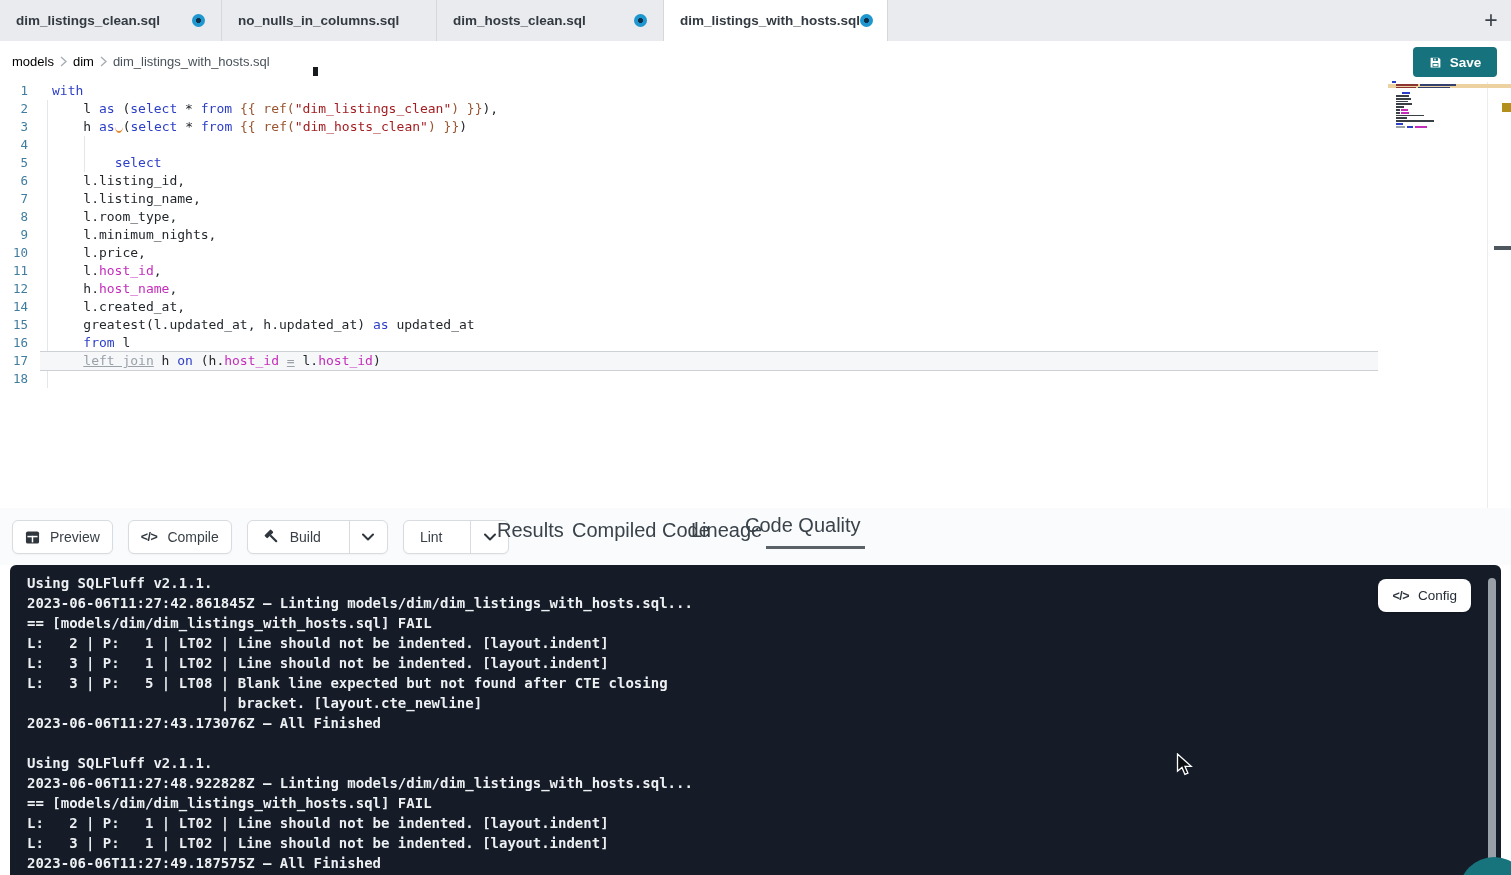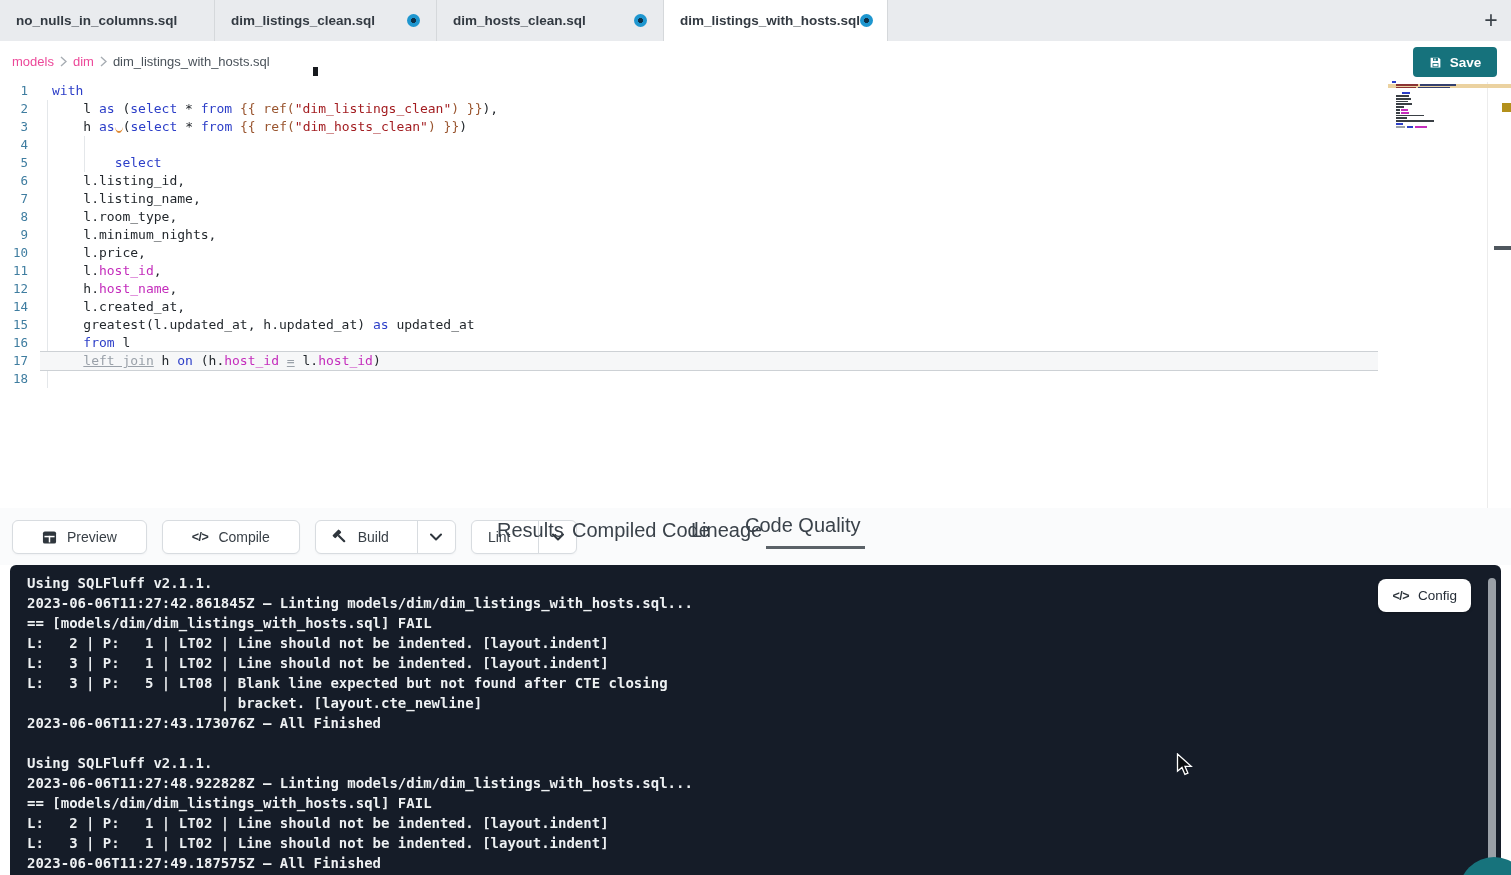--- a/index.html
+++ b/index.html
@@ -14,21 +14,21 @@
   .tabbar{position:absolute;top:0;left:0;width:1511px;height:41px;background:#e9ebee;display:flex;align-items:stretch;}
   .ftab{box-sizing:border-box;display:flex;align-items:center;padding:0 16px;border-right:1px solid #d5d8db;font-size:13.5px;font-weight:600;color:#333a42;background:transparent;}
   .ftab.active{background:#ffffff;}
   .ftab .flabel{white-space:nowrap;}
   .ftab .dot{width:13px;height:13px;border-radius:50%;margin-left:auto;flex:none;
     background:radial-gradient(circle at 50% 50%, #0e3149 0 2.7px, #1e96cf 2.8px);}
   .newtab{margin-left:auto;width:40px;display:flex;align-items:center;justify-content:center;font-size:23px;font-weight:400;color:#3a4148;}
 
   
   .crumbbar{position:absolute;top:41px;left:0;width:1511px;height:41px;background:#fff;display:flex;align-items:center;padding-left:12px;box-sizing:border-box;}
-  .crumb{font-size:13px;color:#ec4899;}
+  .crumb{font-size:13px;color:#000000;}
   .crumb.last{color:#4a525a;}
   .crumb-sep{margin:0 6px;display:flex;align-items:center;}
   .stray{position:absolute;left:313px;top:67px;width:5px;height:9px;background:#171a1e;}
   .savebtn{position:absolute;top:47px;right:14px;width:84px;height:30px;background:#16727c;border-radius:4px;display:flex;align-items:center;justify-content:center;gap:8px;color:#fff;font-size:13.5px;font-weight:600;}
 
   
   .editor{position:absolute;top:82px;left:0;width:1511px;height:426px;background:#fff;font-family:"DejaVu Sans Mono",monospace;font-size:13px;}
   .code-row{position:relative;height:18px;line-height:18px;display:flex;white-space:pre;}
   .gutter{width:28px;flex:none;text-align:right;color:#3f7da0;font-size:12.5px;position:relative;z-index:2;}
   .codetext{padding-left:24px;position:relative;z-index:2;color:#23282d;}
@@ -44,47 +44,47 @@
   .minimap{position:absolute;left:1388px;top:81px;width:123px;height:70px;z-index:3;}
   .mm-band{position:absolute;left:0;top:3px;width:123px;height:4px;background:#ebd2a0;}
   .mm-seg{position:absolute;height:1.8px;}
   .ruler-line{position:absolute;left:1487px;top:82px;height:426px;border-left:1px solid #ececec;}
   .ruler-mark{position:absolute;}
 
   
   .toolbar{position:absolute;top:508px;left:0;width:1511px;height:57px;background:#fafbfc;}
   .btns{position:absolute;left:12px;top:12px;display:flex;gap:15px;align-items:center;}
   .btn,.splitbtn{height:34px;box-sizing:border-box;gap:12px;}
-  .btn{display:flex;align-items:center;gap:10px;background:#fff;border:1px solid #d8dce0;border-radius:6px;padding:0 29px;font-size:14px;color:#383f46;box-shadow:0 1px 2px rgba(16,24,40,.04);}
+  .btn{display:flex;align-items:center;gap:10px;background:#fff;border:1px solid #d8dce0;border-radius:6px;padding:0 12px;font-size:14px;color:#383f46;box-shadow:0 1px 2px rgba(16,24,40,.04);}
   .splitbtn{display:flex;background:#fff;border:1px solid #d8dce0;border-radius:6px;box-shadow:0 1px 2px rgba(16,24,40,.04);overflow:hidden;}
   .splitbtn .btn-main{display:flex;align-items:center;gap:10px;padding:0 16px;font-size:14px;color:#383f46;height:100%;}
   .splitbtn .btn-chev{width:38px;display:flex;align-items:center;justify-content:center;border-left:1px solid #d8dce0;height:100%;}
   .code-glyph{font-weight:700;font-size:12.5px;color:#2f363d;letter-spacing:-0.5px;}
   .ptab{position:absolute;font-size:20px;color:#3a424a;line-height:44px;height:44px;}
   .ptab.active{top:503px !important;}
   .ptab-underline{position:absolute;left:766px;top:546px;width:99px;height:3px;background:#5b6268;}
 
   
   .term{position:absolute;top:565px;left:10px;width:1491px;height:320px;background:#151c28;border-radius:6px 6px 0 0;}
   .term-pre{margin:0;position:absolute;left:17px;top:8px;font-family:"DejaVu Sans Mono",monospace;font-size:14px;font-weight:700;line-height:20px;color:#edf0f2;white-space:pre;}
   .config{position:absolute;top:14px;right:30px;height:33px;background:#fff;border-radius:8px;display:flex;align-items:center;gap:9px;padding:0 14px;font-size:13.5px;color:#252d37;box-shadow:0 1px 3px rgba(0,0,0,.25);}
   .term-scroll{position:absolute;top:13px;right:5px;width:8px;height:294px;background:#9aa0a7;border-radius:4px;}
   .fab{position:absolute;left:1459px;top:857px;width:70px;height:70px;border-radius:50%;background:#17737c;z-index:9;}
   .mouse{position:absolute;left:1176px;top:753px;z-index:10;}
 </style>
 </head>
 <body>
 
 <div class="tabbar" id="tabbar">
-    <div class="ftab" style="width: 215px;">
-      <span class="flabel">no_nulls_in_columns.sql</span>
-    </div>
     <div class="ftab" style="width: 222px;">
       <span class="flabel">dim_listings_clean.sql</span>
       <span class="dot"></span>
+    </div>
+    <div class="ftab" style="width: 215px;">
+      <span class="flabel">no_nulls_in_columns.sql</span>
     </div>
     <div class="ftab" style="width: 227px;">
       <span class="flabel">dim_hosts_clean.sql</span>
       <span class="dot"></span>
     </div>
     <div class="ftab active" style="width: 224px;">
       <span class="flabel">dim_listings_with_hosts.sql</span>
       <span class="dot"></span>
     </div>
     <div class="newtab">+</div>

